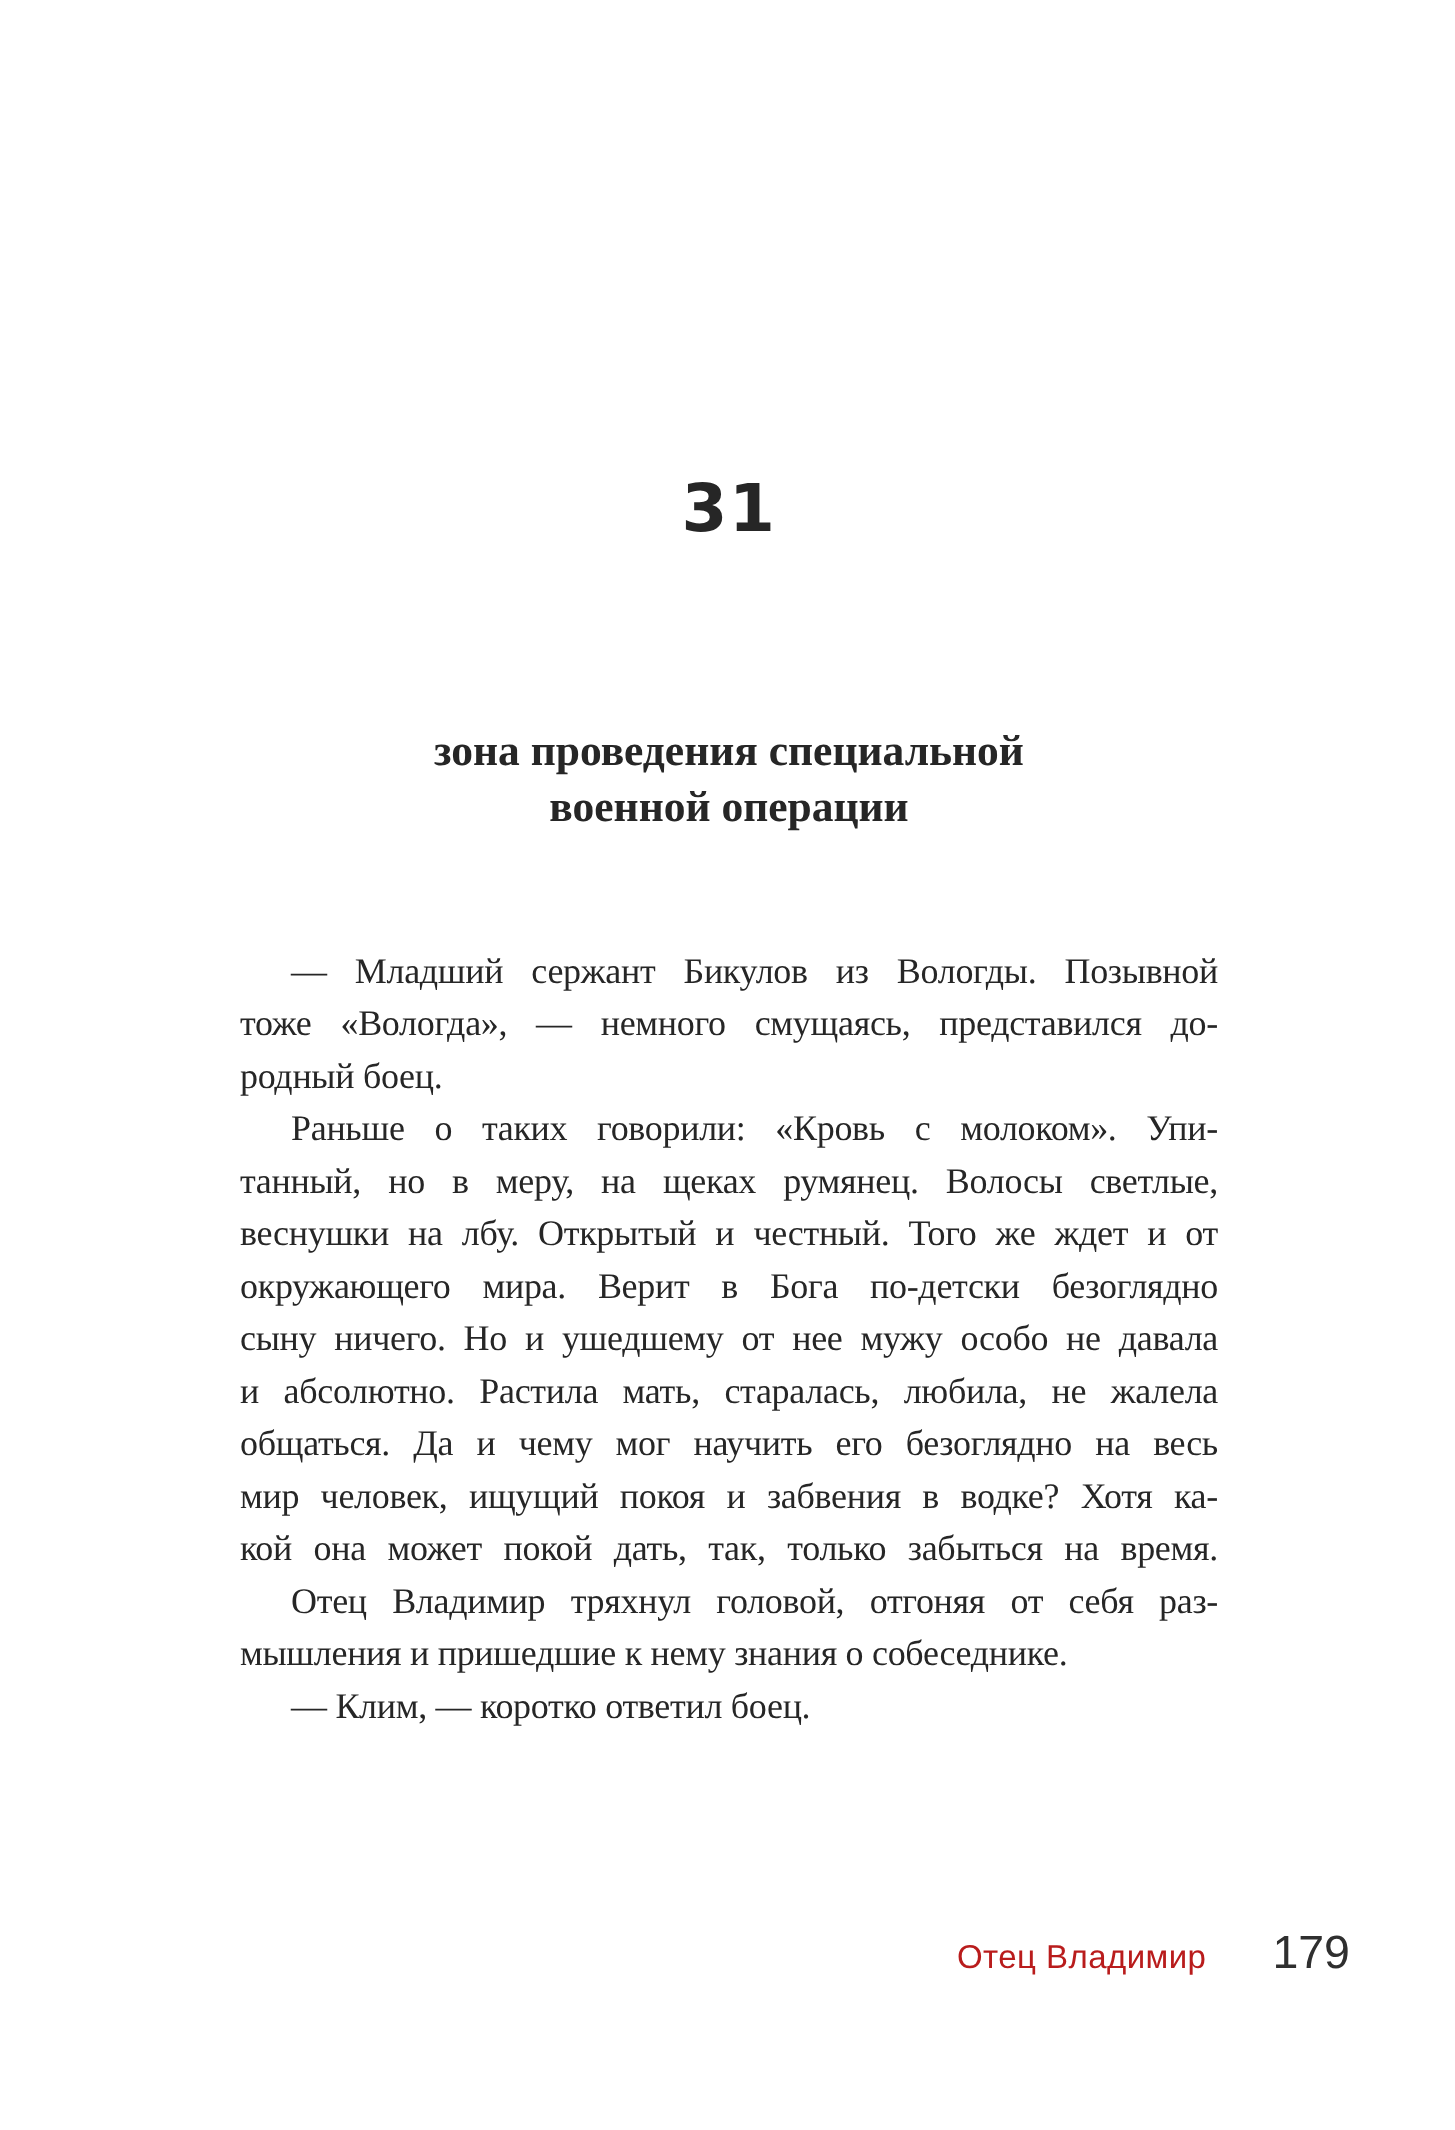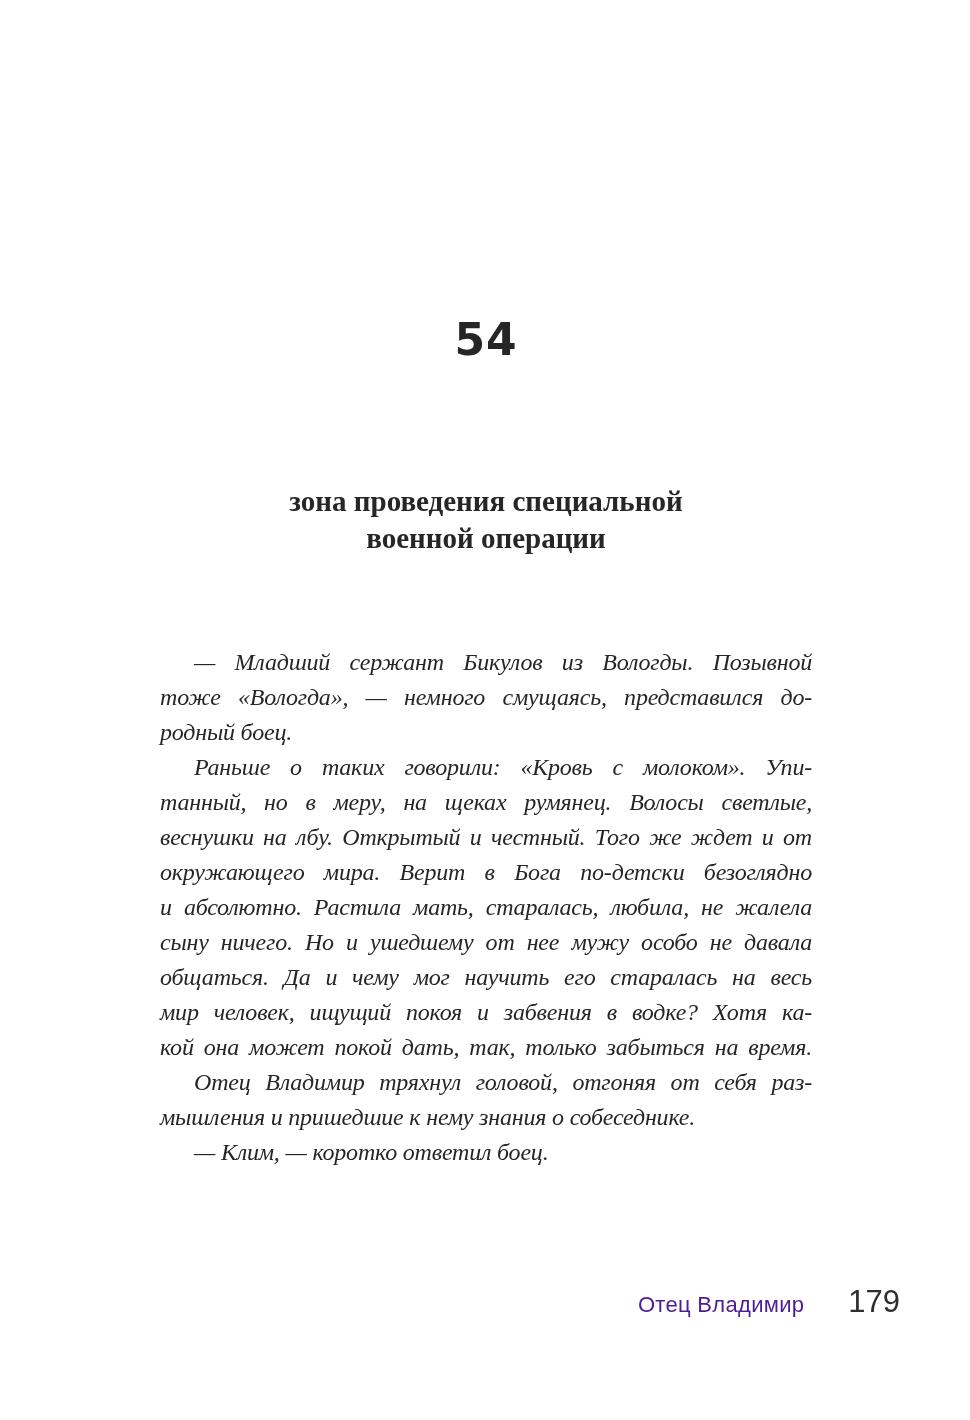--- a/index.html
+++ b/index.html
@@ -35,28 +35,27 @@
     width: 712px;
     text-align: center;
     font-family: "Liberation Serif", serif;
     font-weight: 700;
     font-size: 29px;
     line-height: 37px;
     color: #262626;
   }
   .body-text {
     position: absolute;
-    top: 645px;
+    top: 631px;
     left: 160px;
     width: 652px;
     font-family: "Liberation Serif", serif;
     font-size: 24px;
     line-height: 35px;
     color: #262626;
-    font-style: italic;
   }
   .text-line {
     text-align: justify;
     text-align-last: justify;
     white-space: normal;
     letter-spacing: -0.2px;
   }
   .text-line.last {
     text-align-last: left;
   }
@@ -69,52 +68,52 @@
     left: 160px;
     width: 740px;
     display: flex;
     justify-content: flex-end;
     align-items: baseline;
     gap: 44px;
   }
   .running-title {
     font-family: "Liberation Sans", sans-serif;
     font-size: 22px;
-    color: #4c1d95;
+    color: #b91c1c;
     letter-spacing: 0.3px;
   }
   .page-number {
     font-family: "Liberation Sans", sans-serif;
     font-size: 31px;
     color: #2f2f2f;
     text-align: right;
   }
 </style>
 </head>
 <body>
 
 <div class="page">
-  <div class="chapter-number">54</div>
+  <div class="chapter-number">31</div>
 
   <div class="heading">
       <div>зона проведения специальной</div>
       <div>военной операции</div>
     </div>
 
   <div class="body-text">
       <div class="text-line first">— Младший сержант Бикулов из Вологды. Позывной</div>
       <div class="text-line">тоже «Вологда», — немного смущаясь, представился до-</div>
       <div class="text-line last">родный боец.</div>
       <div class="text-line first">Раньше о таких говорили: «Кровь с молоком». Упи-</div>
       <div class="text-line">танный, но в меру, на щеках румянец. Волосы светлые,</div>
       <div class="text-line">веснушки на лбу. Открытый и честный. Того же ждет и от</div>
       <div class="text-line">окружающего мира. Верит в Бога по-детски безоглядно</div>
+      <div class="text-line">сыну ничего. Но и ушедшему от нее мужу особо не давала</div>
       <div class="text-line">и абсолютно. Растила мать, старалась, любила, не жалела</div>
-      <div class="text-line">сыну ничего. Но и ушедшему от нее мужу особо не давала</div>
-      <div class="text-line">общаться. Да и чему мог научить его старалась на весь</div>
+      <div class="text-line">общаться. Да и чему мог научить его безоглядно на весь</div>
       <div class="text-line">мир человек, ищущий покоя и забвения в водке? Хотя ка-</div>
       <div class="text-line">кой она может покой дать, так, только забыться на время.</div>
       <div class="text-line first">Отец Владимир тряхнул головой, отгоняя от себя раз-</div>
       <div class="text-line last">мышления и пришедшие к нему знания о собеседнике.</div>
       <div class="text-line first last">— Клим, — коротко ответил боец.</div>
     </div>
 
   <div class="footer">
     <span class="running-title">Отец Владимир</span>
     <span class="page-number">179</span>

